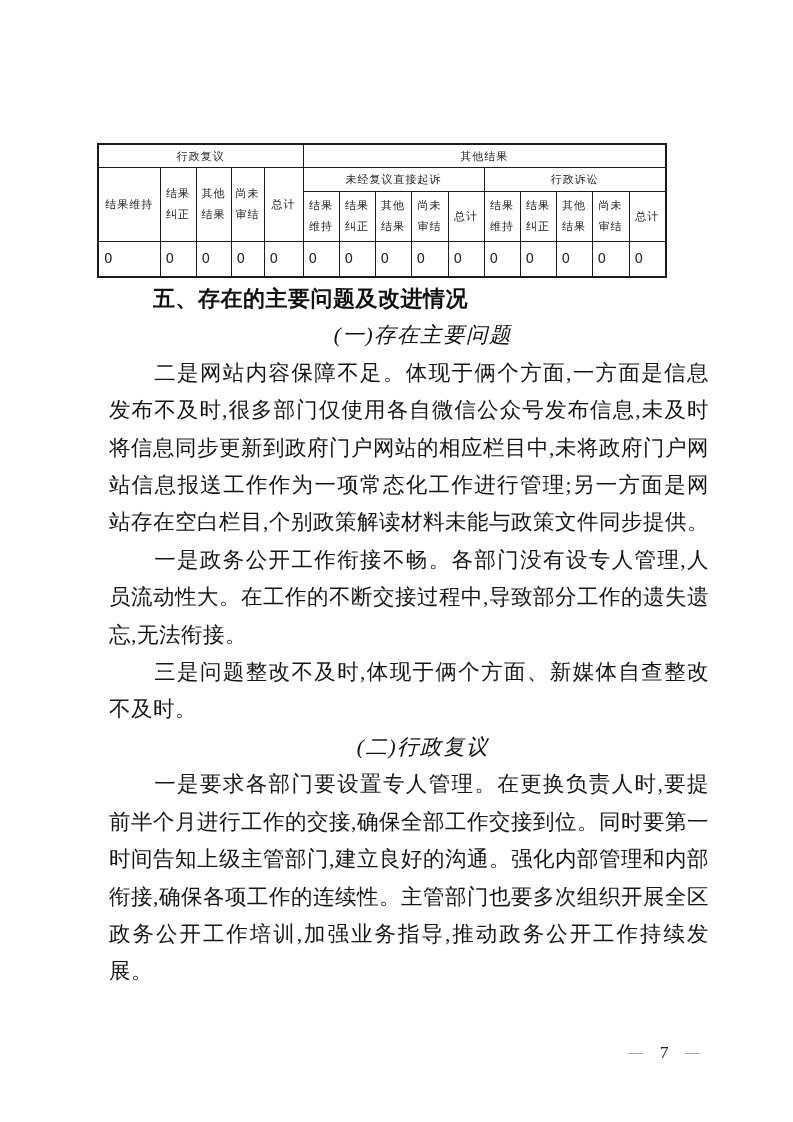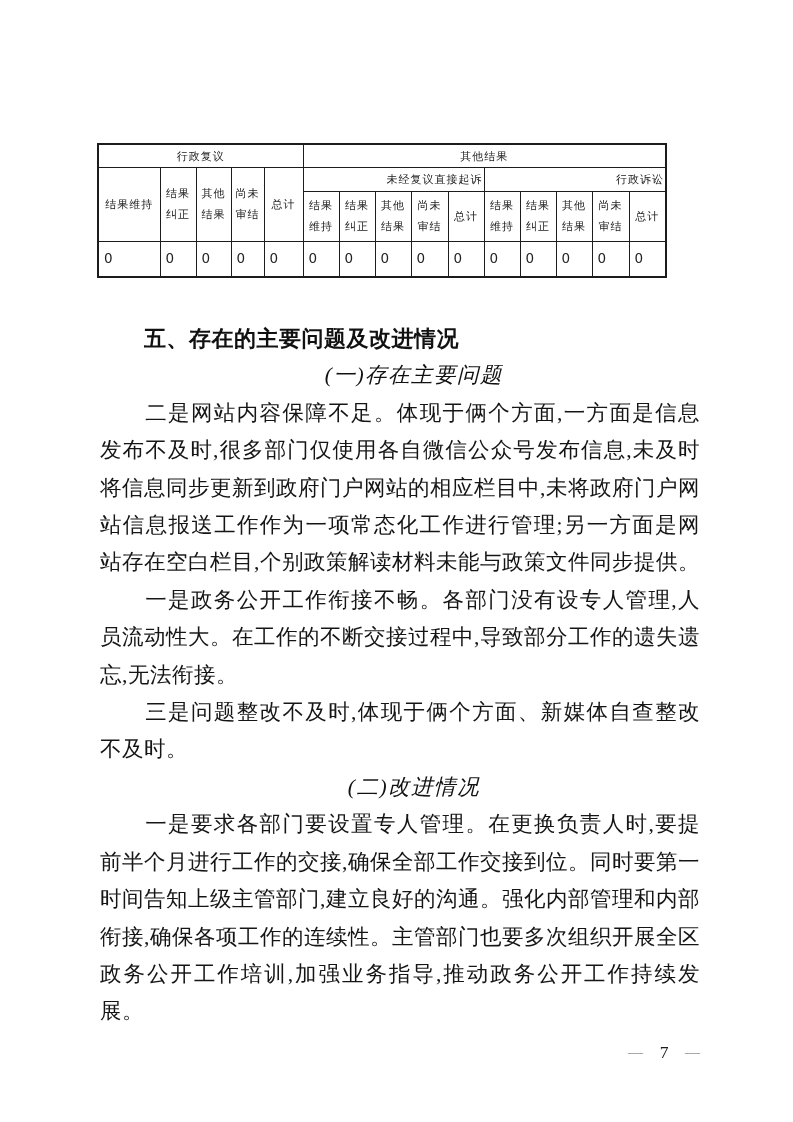--- a/index.html
+++ b/index.html
@@ -29,42 +29,41 @@
     font-size: 11px;
     text-align: center;
     vertical-align: middle;
     line-height: 1.9;
     letter-spacing: 1px;
     padding: 1px;
     overflow: hidden;
     color: #222;
   }
   .stats-table tr.row-groups td    { height: 23px; line-height: 1.3; }
-  .stats-table tr.row-subgroups .subgroup-cell { height: 24px; line-height: 1.3; text-align: right; }
+  .stats-table tr.row-subgroups .subgroup-cell { height: 24px; line-height: 1.3; }
   .stats-table tr.row-headers td   { height: 50px; }
   .stats-table tr.row-values td {
     height: 36px;
     text-align: left;
     padding-left: 5px;
     font-family: "DejaVu Sans", "Liberation Sans", sans-serif;
     font-size: 13.5px;
     letter-spacing: 0;
     line-height: 1;
   }
 
   
   .content {
     position: absolute;
-    left: 100px;
+    left: 109px;
     top: 280px;
     width: 600px;
     font-size: 21.5px;
     line-height: 37.4px;
     text-align: justify;
-    margin-top: 40px;
   }
   .section-heading {
     font-family: "Liberation Sans", "DejaVu Sans", sans-serif;
     font-weight: 700;
     font-size: 22px;
     text-indent: 2em;
     letter-spacing: 0.5px;
     text-align: left;
     color: #111;
   }
@@ -164,21 +163,21 @@
       </tr>
     </tbody>
   </table>
 
   <div class="content">
     <div class="section-heading">五、存在的主要问题及改进情况</div>
     <div class="sub-heading">(一)存在主要问题</div>
     <p class="body-para">二是网站内容保障不足。体现于俩个方面,一方面是信息发布不及时,很多部门仅使用各自微信公众号发布信息,未及时将信息同步更新到政府门户网站的相应栏目中,未将政府门户网站信息报送工作作为一项常态化工作进行管理;另一方面是网站存在空白栏目,个别政策解读材料未能与政策文件同步提供。</p>
     <p class="body-para">一是政务公开工作衔接不畅。各部门没有设专人管理,人员流动性大。在工作的不断交接过程中,导致部分工作的遗失遗忘,无法衔接。</p>
     <p class="body-para">三是问题整改不及时,体现于俩个方面、新媒体自查整改不及时。</p>
-    <div class="sub-heading">(二)改进情况</div>
+    <div class="sub-heading">(二)行政复议</div>
     <p class="body-para">一是要求各部门要设置专人管理。在更换负责人时,要提前半个月进行工作的交接,确保全部工作交接到位。同时要第一时间告知上级主管部门,建立良好的沟通。强化内部管理和内部衔接,确保各项工作的连续性。主管部门也要多次组织开展全区政务公开工作培训,加强业务指导,推动政务公开工作持续发展。</p>
   </div>
 
   <div class="page-footer">
     <span class="footer-dash">—</span>
     <span class="footer-page">7</span>
     <span class="footer-dash">—</span>
   </div>
 
 </div>

